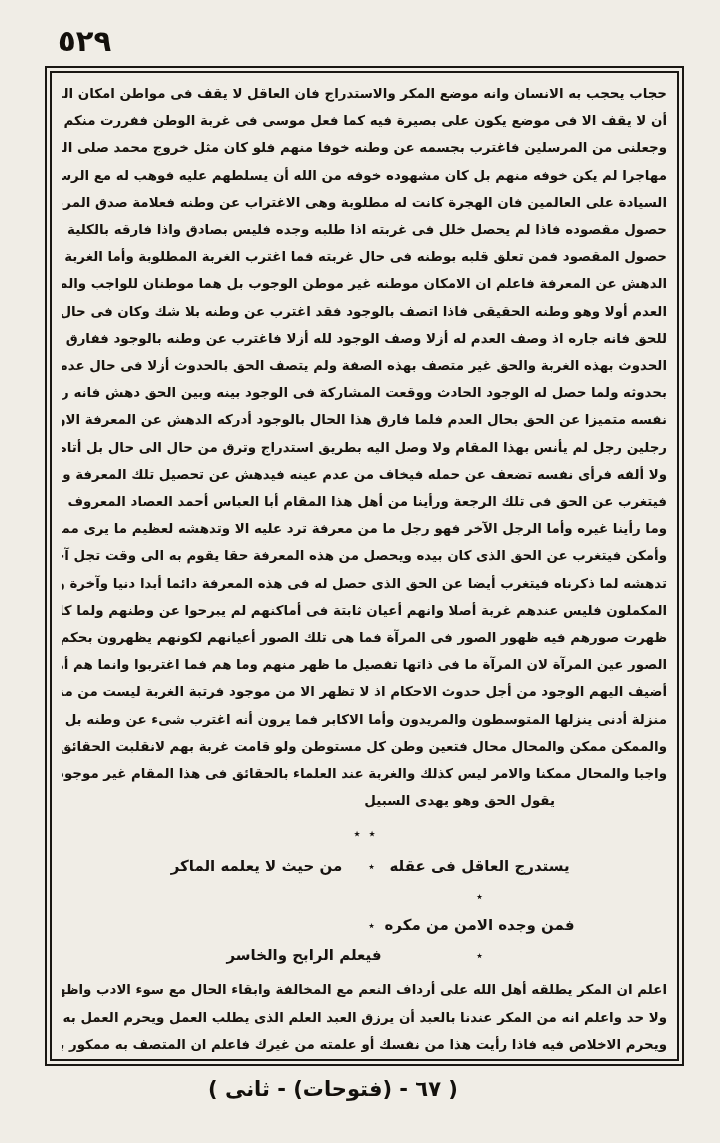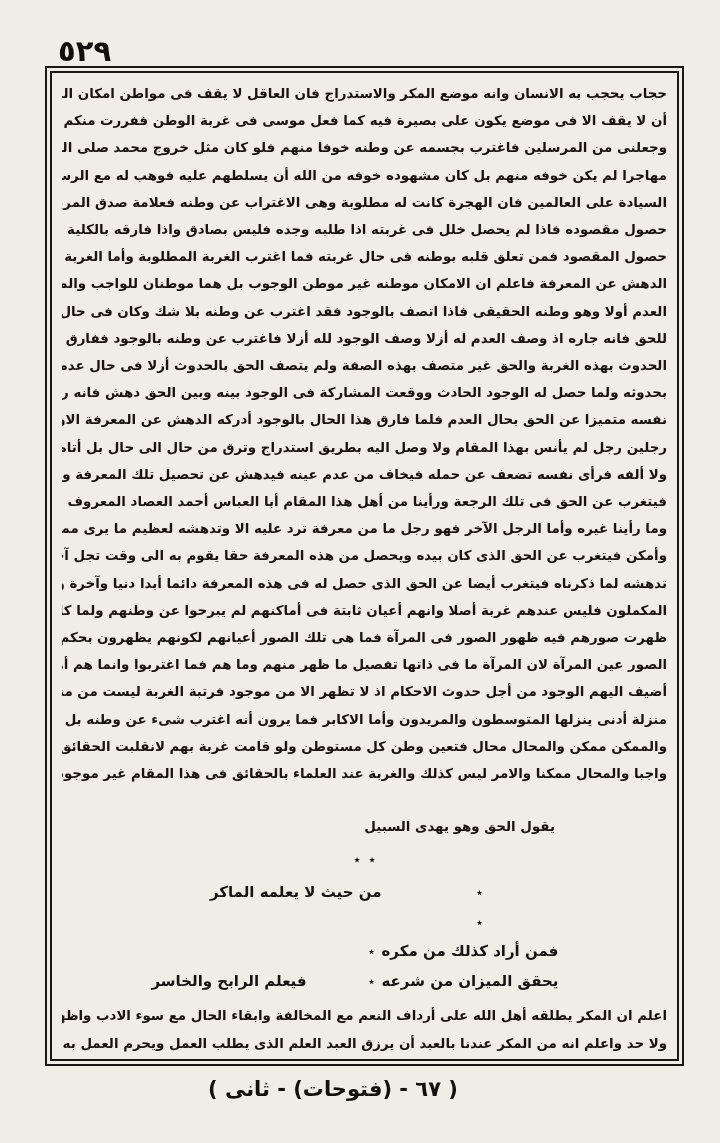--- a/index.html
+++ b/index.html
@@ -5,21 +5,21 @@
   html, body { margin: 0; padding: 0; }
   body {
     width: 720px; height: 1143px;
     background: #f0ede6;
     font-family: "DejaVu Sans", sans-serif;
     position: relative;
     overflow: hidden;
     color: #171310;
   }
   .page-number {
-    position: absolute; top: 34px; left: 58px;
+    position: absolute; top: 24px; left: 58px;
     font-size: 29px; font-weight: 700; color: #13100c;
     letter-spacing: 2px;
   }
   .frame-outer {
     position: absolute; left: 45px; top: 66px;
     width: 639px; height: 1000px;
     border: 2px solid #1a1713;
     padding: 3px;
     box-sizing: border-box;
     background: #f0ede6;
@@ -43,42 +43,41 @@
     text-align-last: justify;
     -moz-text-align-last: justify;
     color: #18130d;
   }
   .line-short {
     text-align: right;
     text-align-last: right;
     -moz-text-align-last: right;
     padding-left: 0;
     padding-right: 112px;
-    margin-top: 26px;
   }
   .chapter-row {
     direction: rtl;
     display: flex; justify-content: center; align-items: center;
     gap: 8px;
     margin: 7px 0 5px 0;
     font-size: 16.5px; font-weight: 700;
     line-height: 26px;
   }
   .ornament { font-size: 13px; font-weight: 700; }
   .verses { margin: 2px 0 6px 0; }
   .verse-row {
     display: grid;
     grid-template-columns: 196px 20px 210px;
     direction: rtl;
     width: max-content;
     margin: 0 auto;
     font-size: 15px; font-weight: 700;
     line-height: 29.5px;
   }
-  .hemi { text-align: left; white-space: nowrap; }
+  .hemi { text-align: center; white-space: nowrap; }
   .vsep { text-align: center; font-size: 12px; align-self: center; }
   .footer {
     position: absolute; top: 1077px; left: 0; width: 666px;
     text-align: center;
     direction: rtl;
     font-size: 21px; font-weight: 700;
     color: #13100c;
   }
 </style>
 </head>
@@ -119,32 +118,32 @@
       <div class="line line-short">يقول الحق وهو يهدى السبيل</div>
     </div>
 
     <div class="chapter-row">
       <span class="ornament">٭</span>
       <span class="ornament">٭</span>
     </div>
 
     <div class="verses">
       <div class="verse-row">
+        <span class="hemi">يستدرج العاقل فى عقله</span>
         <span class="vsep">٭</span>
         <span class="hemi">من حيث لا يعلمه الماكر</span>
       </div>
       <div class="verse-row">
         <span class="vsep">٭</span>
       </div>
       <div class="verse-row">
-        <span class="hemi">فمن أراد كذلك من مكره</span>
+        <span class="hemi">فمن وجده الامن من مكره</span>
         <span class="vsep">٭</span>
       </div>
       <div class="verse-row">
-        <span class="hemi">يحقق الميزان من شرعه</span>
         <span class="vsep">٭</span>
         <span class="hemi">فيعلم الرابح والخاسر</span>
       </div>
     </div>
 
     <div class="prose">
       <div class="line">اعلم ان المكر يطلقه أهل الله على أرداف النعم مع المخالفة وابقاء الحال مع سوء الادب واظهار الآيات من غير أمر</div>
       <div class="line">ولا حد واعلم انه من المكر عندنا بالعبد أن يرزق العبد العلم الذى يطلب العمل ويحرم العمل به وقد يرزق العمل</div>
       <div class="line">ويحرم الاخلاص فيه فاذا رأيت هذا من نفسك أو علمته من غيرك فاعلم ان المتصف به ممكور به ولقد رأيت فى</div>
     </div>

